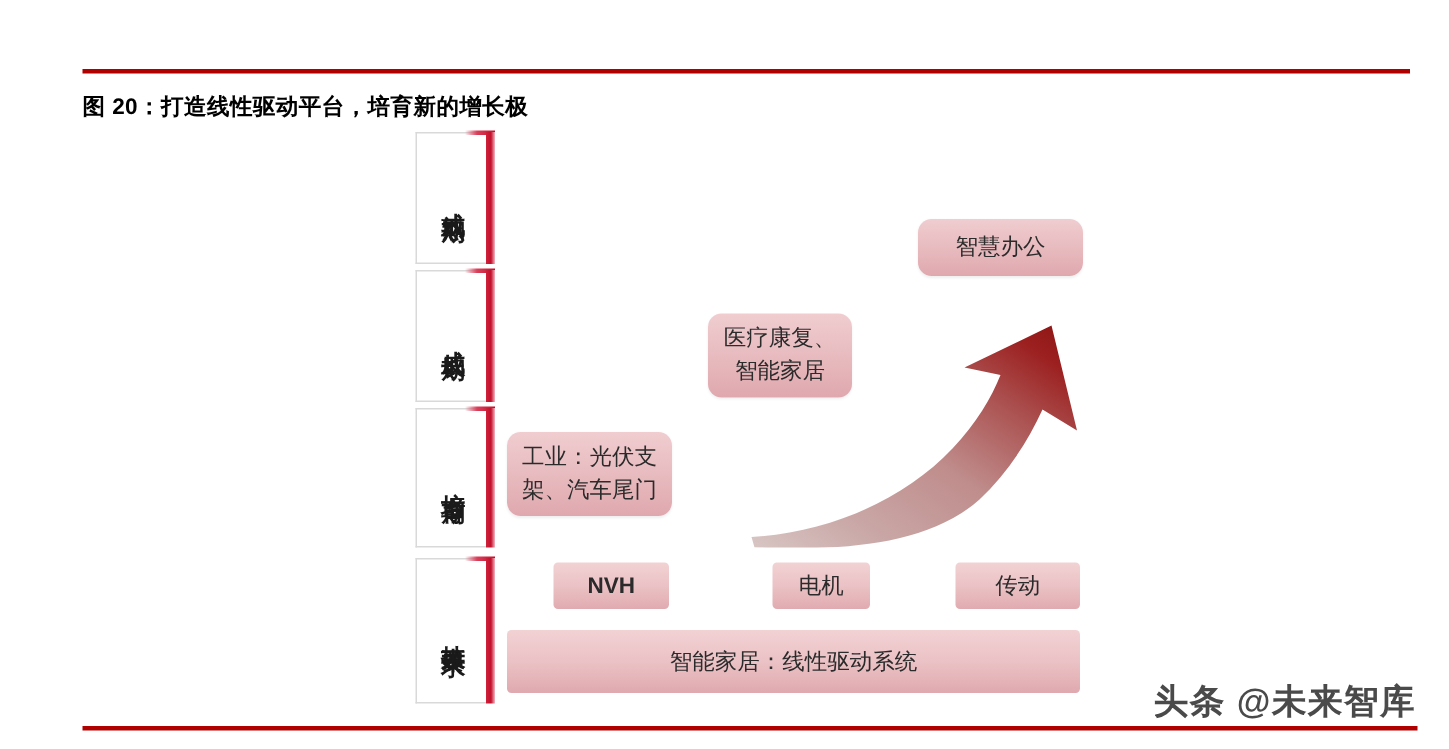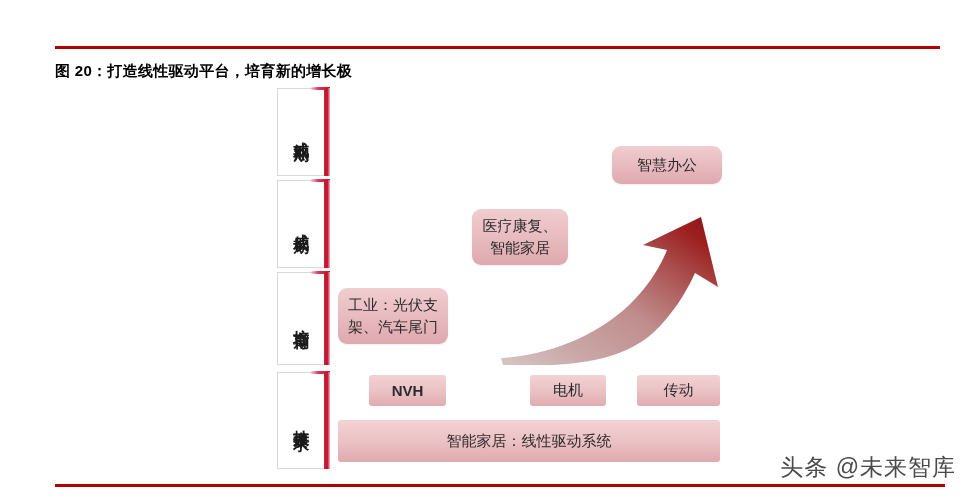--- a/index.html
+++ b/index.html
@@ -128,21 +128,21 @@
     display: flex;
     align-items: center;
     justify-content: center;
     color: #2b2b2b;
     font-size: 15px;
     font-weight: bold;
   }
   .tech-box.cn { font-weight: normal; font-size: 15px; }
   #tech-nvh  { left: 338px; top: 375px; width: 77px; height: 31px; margin-left: 31px; }
   #tech-cae  { left: 437px; top: 375px; width: 88px; height: 31px; }
-  #tech-motor{ left: 530px; top: 375px; width: 76px; height: 31px; }
+  #tech-motor{ left: 515px; top: 375px; width: 65px; height: 31px; }
   #tech-drive{ left: 637px; top: 375px; width: 83px; height: 31px; }
 
   #tech-base {
     position: absolute;
     left: 338px;
     top: 420px;
     width: 382px;
     height: 42px;
     box-sizing: border-box;
     border-radius: 3px;
@@ -159,24 +159,24 @@
     position: absolute;
     left: 495px;
     top: 215px;
     width: 230px;
     height: 150px;
   }
 
   
   #watermark {
     position: absolute;
-    right: 10px;
+    right: 22px;
     top: 452px;
     font-size: 23px;
-    font-weight: normal;
+    font-weight: bold;
     color: #4a4a4a;
     letter-spacing: 1px;
     text-shadow: 1px 1px 0 #ffffff, -1px -1px 0 #ffffff;
     white-space: nowrap;
   }
 </style>
 </head>
 <body>
 
 <div id="figure-title">图 20：打造线性驱动平台，培育新的增长极</div>

